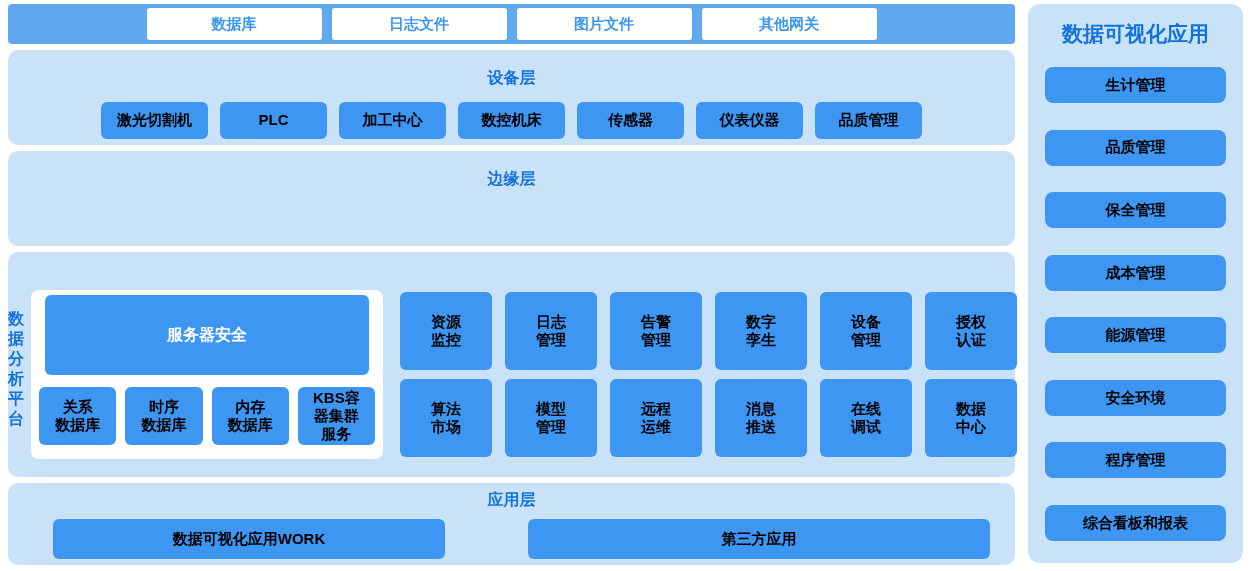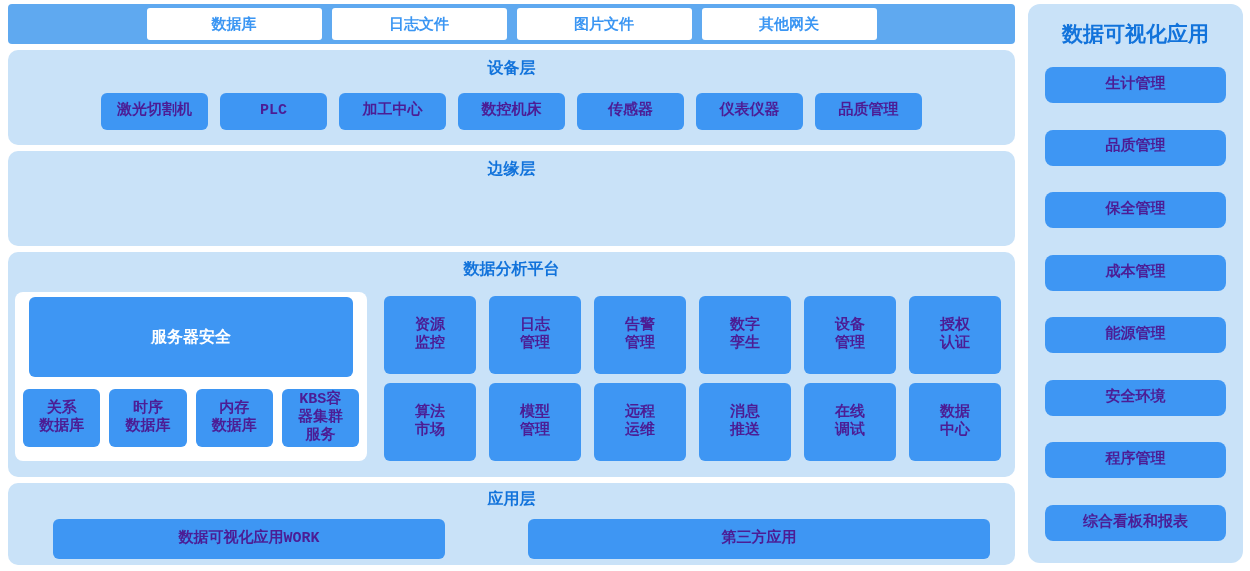--- a/index.html
+++ b/index.html
@@ -2,49 +2,49 @@
 <html><head>
 <meta charset="utf-8">
 <style>
   * { box-sizing: border-box; margin: 0; padding: 0; }
   html, body { width: 1250px; height: 571px; }
   body {
     background: #ffffff;
     font-family: "Liberation Sans", "DejaVu Sans", sans-serif;
     overflow: hidden;
   }
-  .page { position: relative; width: 1250px; height: 571px; font-family: Liberation Mono, monospace; }
+  .page { position: relative; width: 1250px; height: 571px; }
 
   .main { position: absolute; left: 8px; top: 4px; width: 1007px; display: flex; flex-direction: column; }
 
   .topbar {
     height: 40px; background: #5fa9f0; border-radius: 4px;
     display: flex; align-items: center; justify-content: center; gap: 10px;
   }
   .wbtn {
     width: 175px; height: 32px; background: #ffffff; border-radius: 3px;
     color: #3b96f3; font-weight: bold; font-size: 15px;
     display: flex; align-items: center; justify-content: center;
   }
 
   .panel { background: #c9e2f8; border-radius: 10px; margin-top: 6px; }
 
-  .layer { height: 95px; display: flex; flex-direction: column; align-items: center; padding-top: 9px; }
+  .layer { height: 95px; display: flex; flex-direction: column; align-items: center; padding-top: 18px; }
   .sec-title { font-size: 16px; font-weight: bold; color: #1273db; line-height: 20px; }
 
   .btn {
-    background: #3e96f3; color: #4c1d95; font-weight: bold; font-size: 15px;
+    background: #3e96f3; color: #000000; font-weight: bold; font-size: 15px;
     display: flex; align-items: center; justify-content: center; text-align: center;
     border-radius: 6px; white-space: pre-line; line-height: 1.22;
   }
   .btn-row { display: flex; gap: 12px; margin-top: 14px; }
   .layer .btn { width: 107px; height: 37px; }
 
-  .analysis { height: 225px; display: flex; flex-direction: column; align-items: center; padding-top: 8px; }
-  .analysis-content { width: 100%; display: flex; align-items: flex-end; padding-left: 7px; margin-top: 12px; }
+  .analysis { height: 225px; display: flex; flex-direction: row; align-items: center; padding-top: 8px; }
+  .analysis-content { width: 100%; display: flex; align-items: center; padding-left: 7px; margin-top: 12px; }
   .white-panel { width: 352px; height: 169px; background: #ffffff; border-radius: 8px; padding: 5px 8px; }
   .server-btn {
     height: 80px; margin: 0 6px; border-radius: 6px; background: #3e96f3;
     color: #ffffff; font-weight: bold; font-size: 16px;
     display: flex; align-items: center; justify-content: center;
   }
   .db-row { display: flex; gap: 9px; margin-top: 12px; }
   .db-row .btn { flex: 1; height: 58px; font-size: 15px; }
 
   .module-grid {

